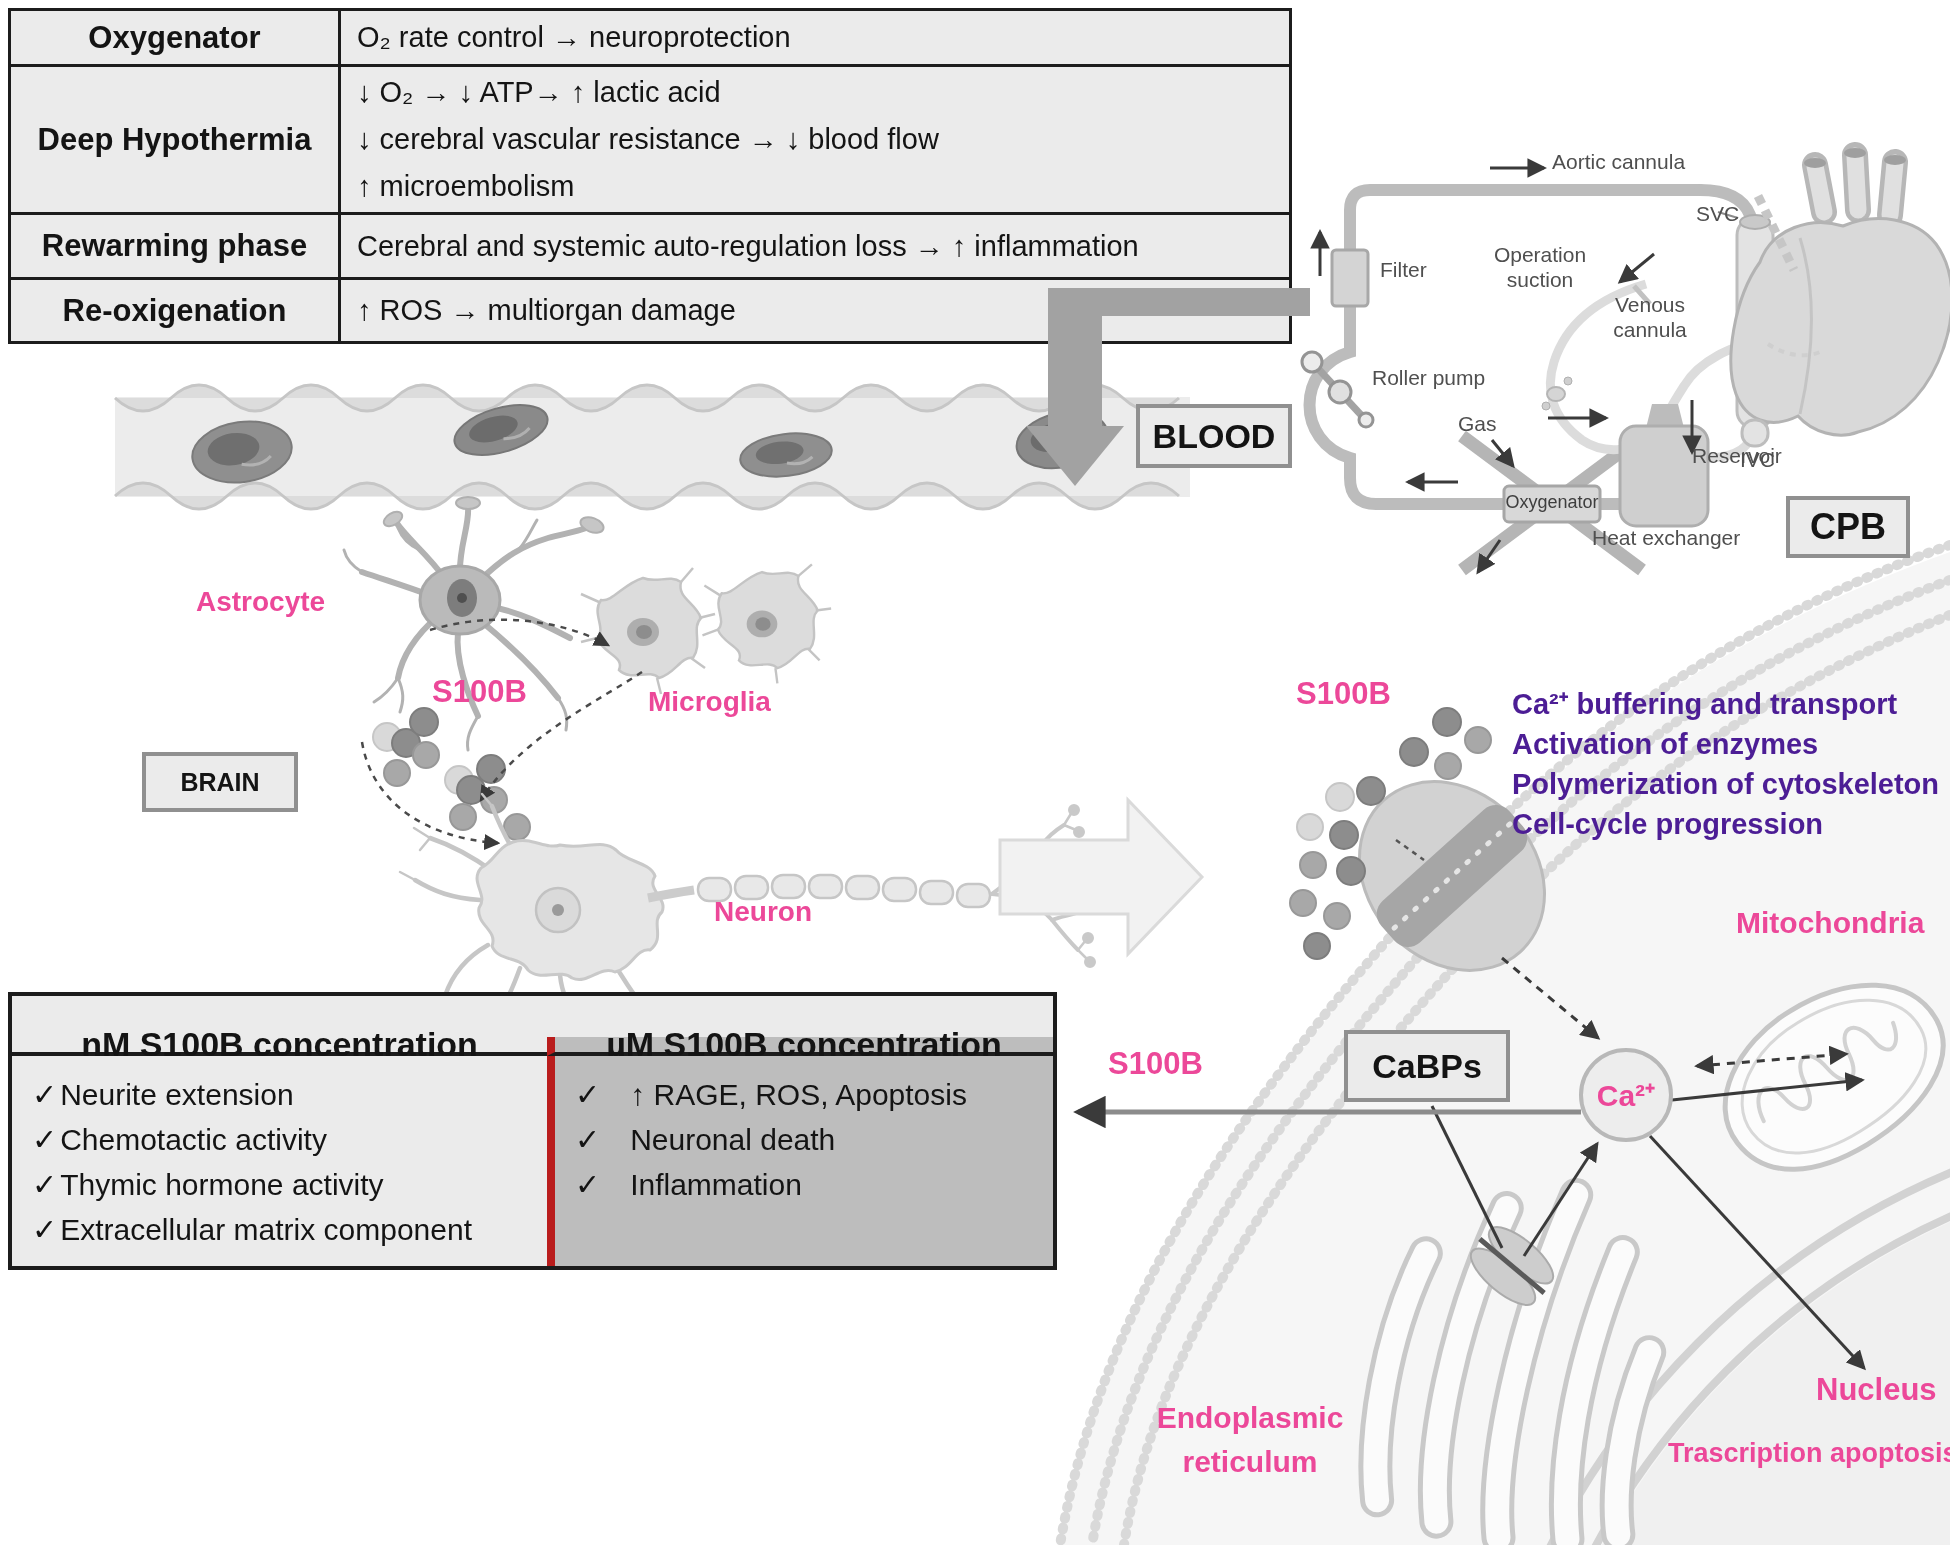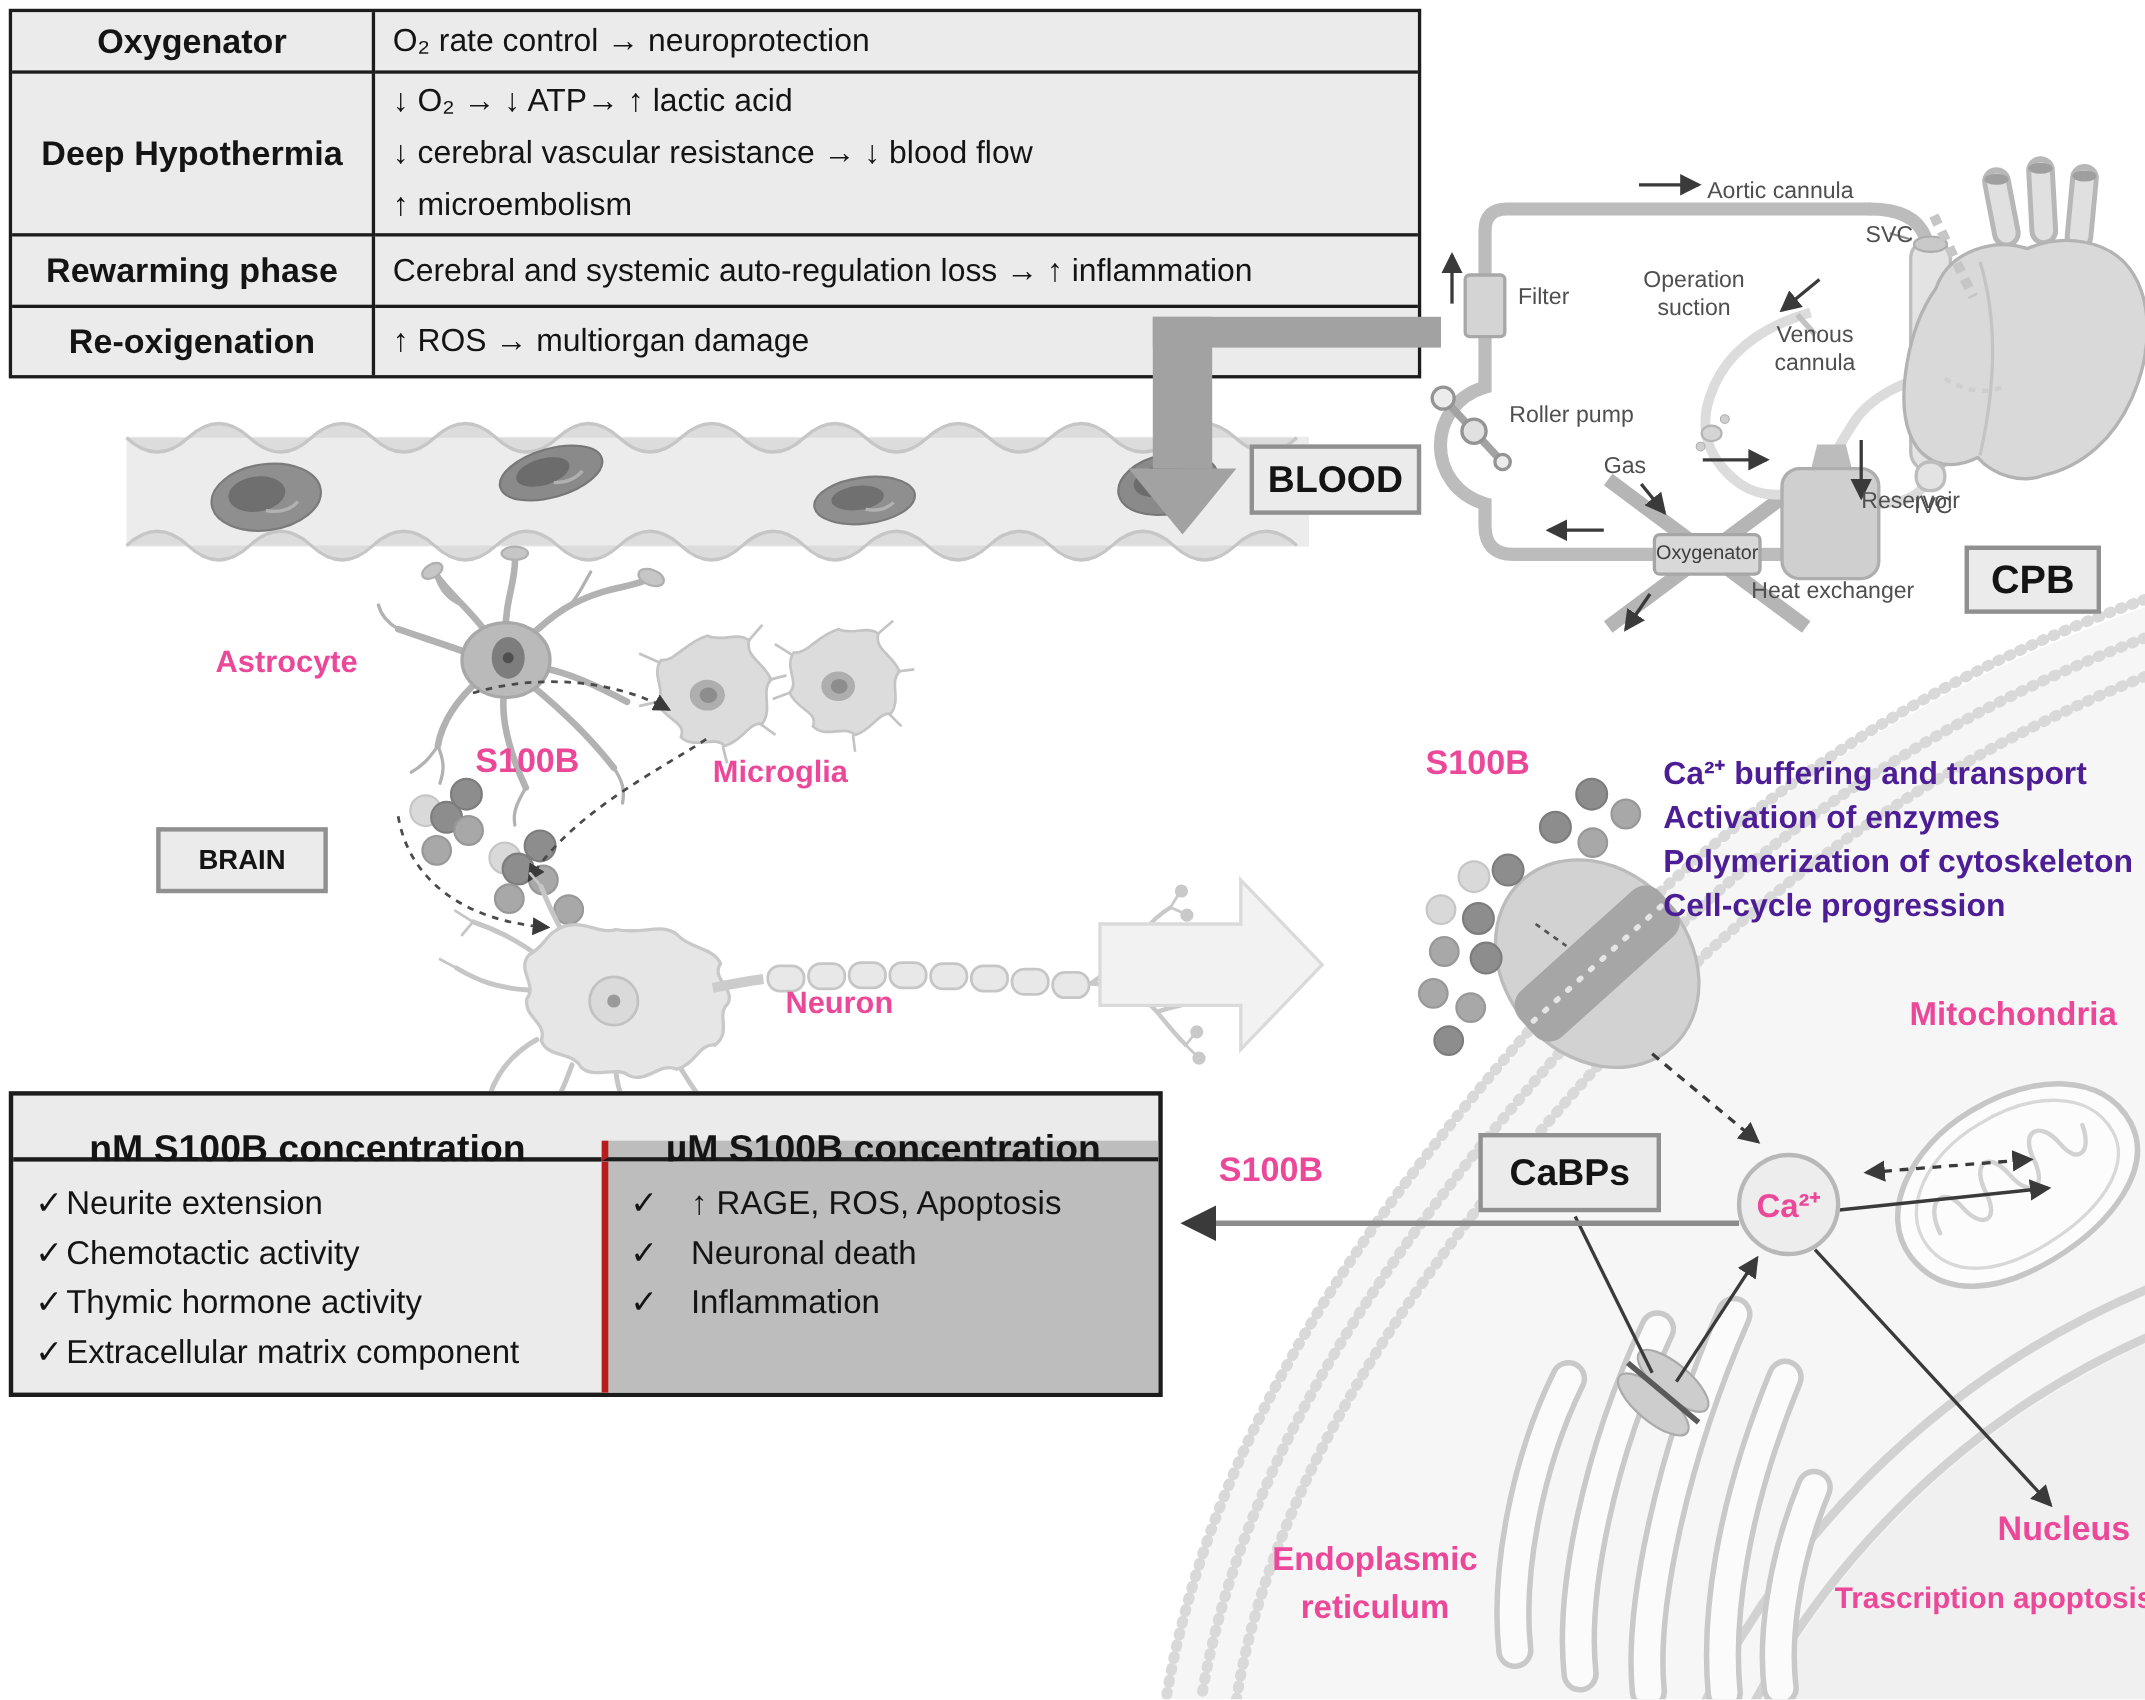--- a/index.html
+++ b/index.html
@@ -12,21 +12,21 @@
             grid-template-rows:56px 148px 65px 61px;}
   #topTable .hcell{border-right:3px solid #1c1c1c;border-bottom:3px solid #1c1c1c;
       display:flex;align-items:center;justify-content:center;font-weight:700;font-size:31px;}
   #topTable .ccell{border-bottom:3px solid #1c1c1c;display:flex;flex-direction:column;
       justify-content:center;padding-left:16px;font-size:29px;line-height:47px;}
   #topTable .row-last{border-bottom:none;}
   #botTable{left:8px;top:992px;width:1049px;display:grid;grid-template-columns:535px 1fr;
             grid-template-rows:60px 210px;border-width:4px;}
   #botTable .bh{display:flex;align-items:center;justify-content:center;font-weight:700;
       font-size:34px;border-bottom:4px solid #1c1c1c;margin-top:41px;}
-  #botTable .col-r{background:#bdbdbd;border-left:6px solid #b91c1c;}
+  #botTable .col-r{background:#bdbdbd;border-left:8px solid #b91c1c;}
   #botTable .bc{padding:16px 10px 10px 20px;font-size:30px;line-height:45px;}
   .chk{display:flex;align-items:baseline;}
   .chk .ck{margin-right:3px;}
   .chk.gap .ck{margin-right:30px;}
   
   .tagbox{position:absolute;display:flex;align-items:center;justify-content:center;
       background:#ebebeb;border:4px solid #909090;font-weight:700;color:#141414;box-sizing:border-box;}
   
   .lbl{position:absolute;font-weight:700;color:#ec4899;white-space:nowrap;}
   .cpb-lbl{position:absolute;font-weight:400;color:#4f4f4f;font-size:21px;white-space:nowrap;}
@@ -419,21 +419,21 @@
 </div>
 <div class="lbl" style="left:1736px;top:906px;font-size:30px;">Mitochondria</div>
 <div class="lbl" style="left:1581px;top:1074px;width:90px;text-align:center;font-size:30px;">Ca²⁺</div>
 <div class="lbl ctr" style="left:1118px;top:1396px;width:264px;font-size:30px;line-height:44px;">
   <div>Endoplasmic</div>
       <div>reticulum</div>
 </div>
 <div class="lbl" style="left:1816px;top:1372px;font-size:31px;">Nucleus</div>
 <div class="lbl" style="left:1668px;top:1438px;font-size:27px;">Trascription apoptosis</div>
 
-<div class="cpb-lbl" style="left:1552px;top:162px;">Aortic cannula</div>
+<div class="cpb-lbl" style="left:1552px;top:150px;">Aortic cannula</div>
 <div class="cpb-lbl" style="left:1696px;top:202px;">SVC</div>
 <div class="cpb-lbl" style="left:1380px;top:258px;">Filter</div>
 <div class="cpb-lbl ctr" style="left:1480px;top:242px;width:120px;line-height:25px;">
   <div>Operation</div>
       <div>suction</div>
 </div>
 <div class="cpb-lbl ctr" style="left:1590px;top:292px;width:120px;line-height:25px;">
   <div>Venous</div>
       <div>cannula</div>
 </div>

